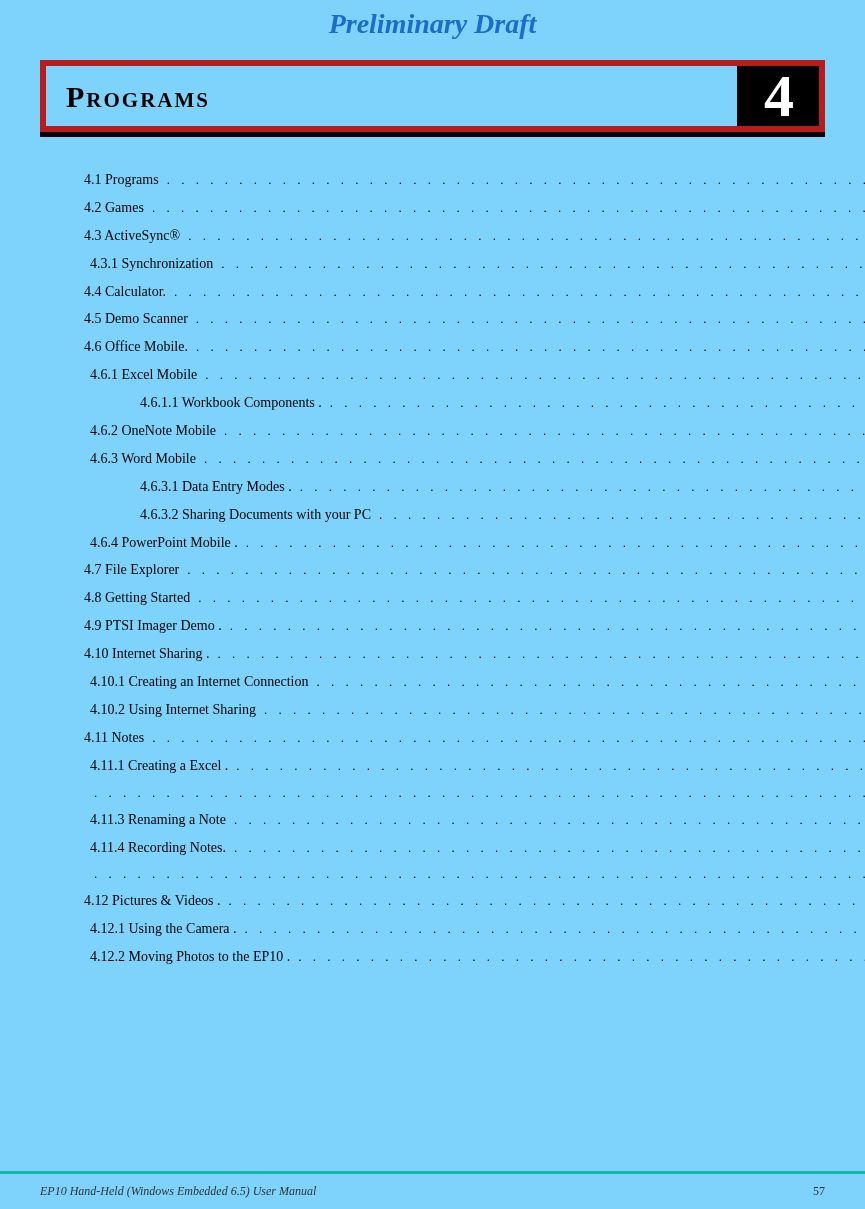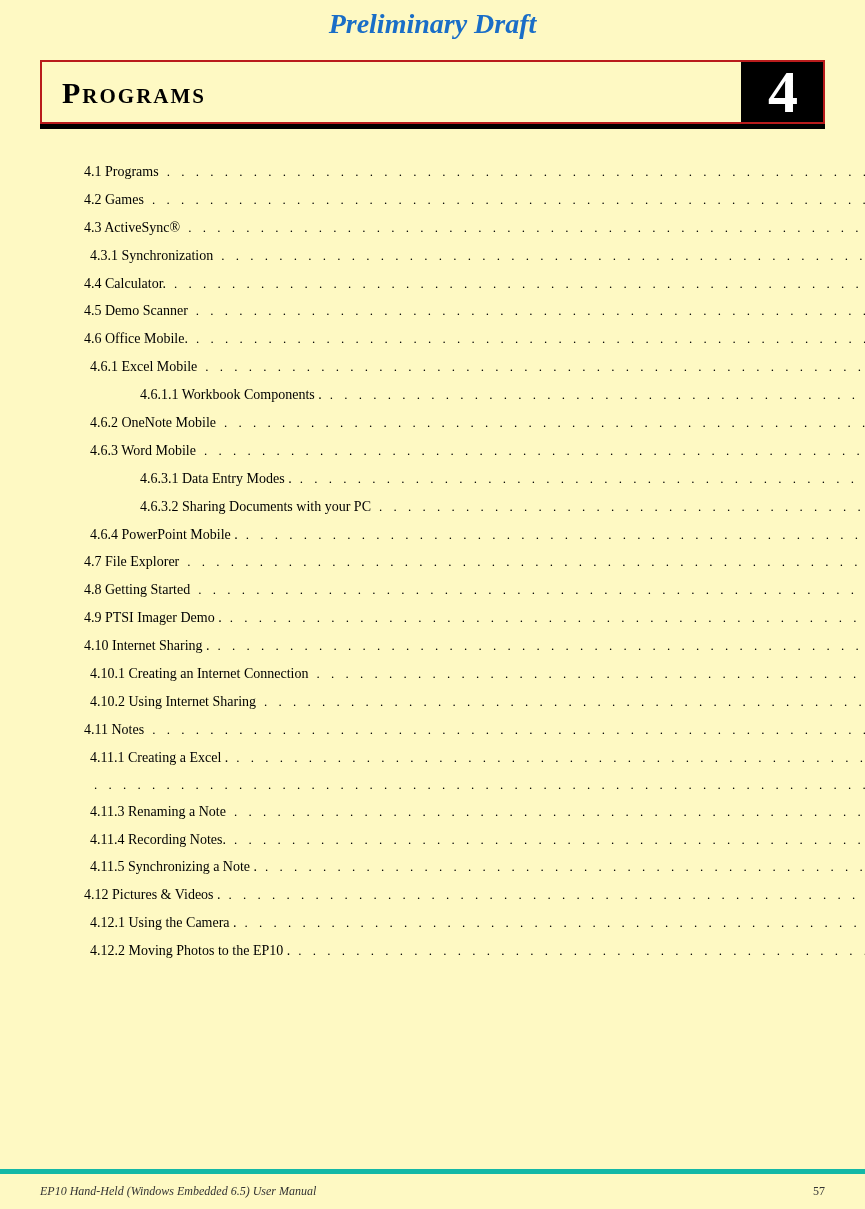--- a/index.html
+++ b/index.html
@@ -12,41 +12,41 @@
       width: 865px;
       min-height: 1209px;
       background: #ffffff;
       font-family: 'Times New Roman', Times, serif;
       color: #000000;
     }
 
     .page-container {
       width: 865px;
       min-height: 1209px;
-      background: #fef9c3;
+      background: #7dd3fc;
       display: flex;
       flex-direction: column;
     }
 
     
     .preliminary-draft {
       text-align: center;
       padding: 8px 0 10px 0;
       font-size: 28px;
       font-weight: bold;
       color: #1a6ec7;
       font-style: italic;
     }
 
     
     .chapter-header {
       display: flex;
       align-items: stretch;
       margin: 10px 40px 0 40px;
-      border: 2px solid #b91c1c;
+      border: 6px solid #b91c1c;
       position: relative;
     }
 
     .chapter-title-area {
       flex: 1;
       padding: 14px 20px 8px 20px;
       border-right: 2px solid #000;
     }
 
     .chapter-title {
@@ -126,21 +126,21 @@
       letter-spacing: 4px;
       color: #000;
       font-size: 13px;
       white-space: nowrap;
     }
 
     
     .page-footer {
       margin-top: auto;
       padding: 10px 40px;
-      border-top: 5px solid #14b8a6;
+      border-top: 3px solid #14b8a6;
       display: flex;
       justify-content: space-between;
       align-items: center;
       font-size: 12px;
       color: #333;
       font-style: italic;
     }
 
     .footer-text {
       font-style: italic;
@@ -339,21 +339,20 @@
     </div>
       <div class="toc-entry level2">
       <div class="toc-left">
         <span class="toc-label">4.11.4 Recording Notes.</span>
         <span class="toc-dots">. . . . . . . . . . . . . . . . . . . . . . . . . . . . . . . . . . . . . . . . . . . . . . . . . . . . . . . . . . . . . . . . . . . . . . . . . . . . . . . . .</span>
       </div>
 
     </div>
       <div class="toc-entry level2">
       <div class="toc-left">
-        <span class="toc-label">4.11.5 Synchronizing a Note .</span>
         <span class="toc-dots">. . . . . . . . . . . . . . . . . . . . . . . . . . . . . . . . . . . . . . . . . . . . . . . . . . . . . . . . . . . . . . . . . . . . . . . . . . . . . . . . .</span>
       </div>
 
     </div>
       <div class="toc-entry level1">
       <div class="toc-left">
         <span class="toc-label">4.12 Pictures &amp; Videos .</span>
         <span class="toc-dots">. . . . . . . . . . . . . . . . . . . . . . . . . . . . . . . . . . . . . . . . . . . . . . . . . . . . . . . . . . . . . . . . . . . . . . . . . . . . . . . . .</span>
       </div>
 

